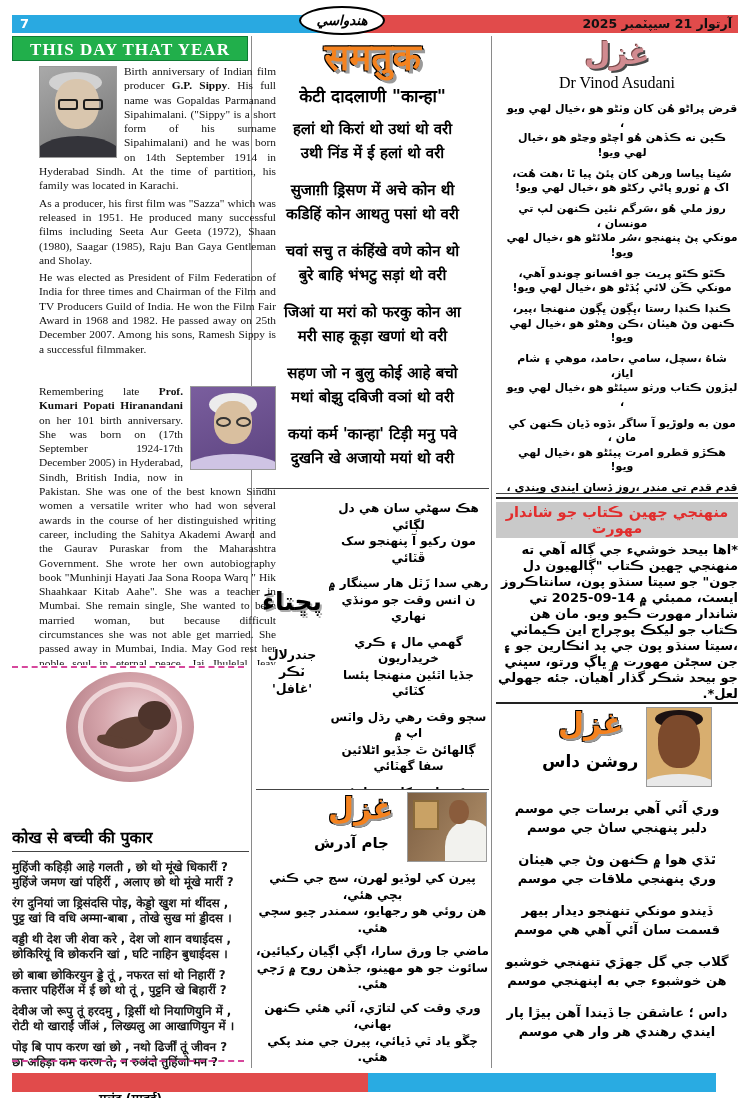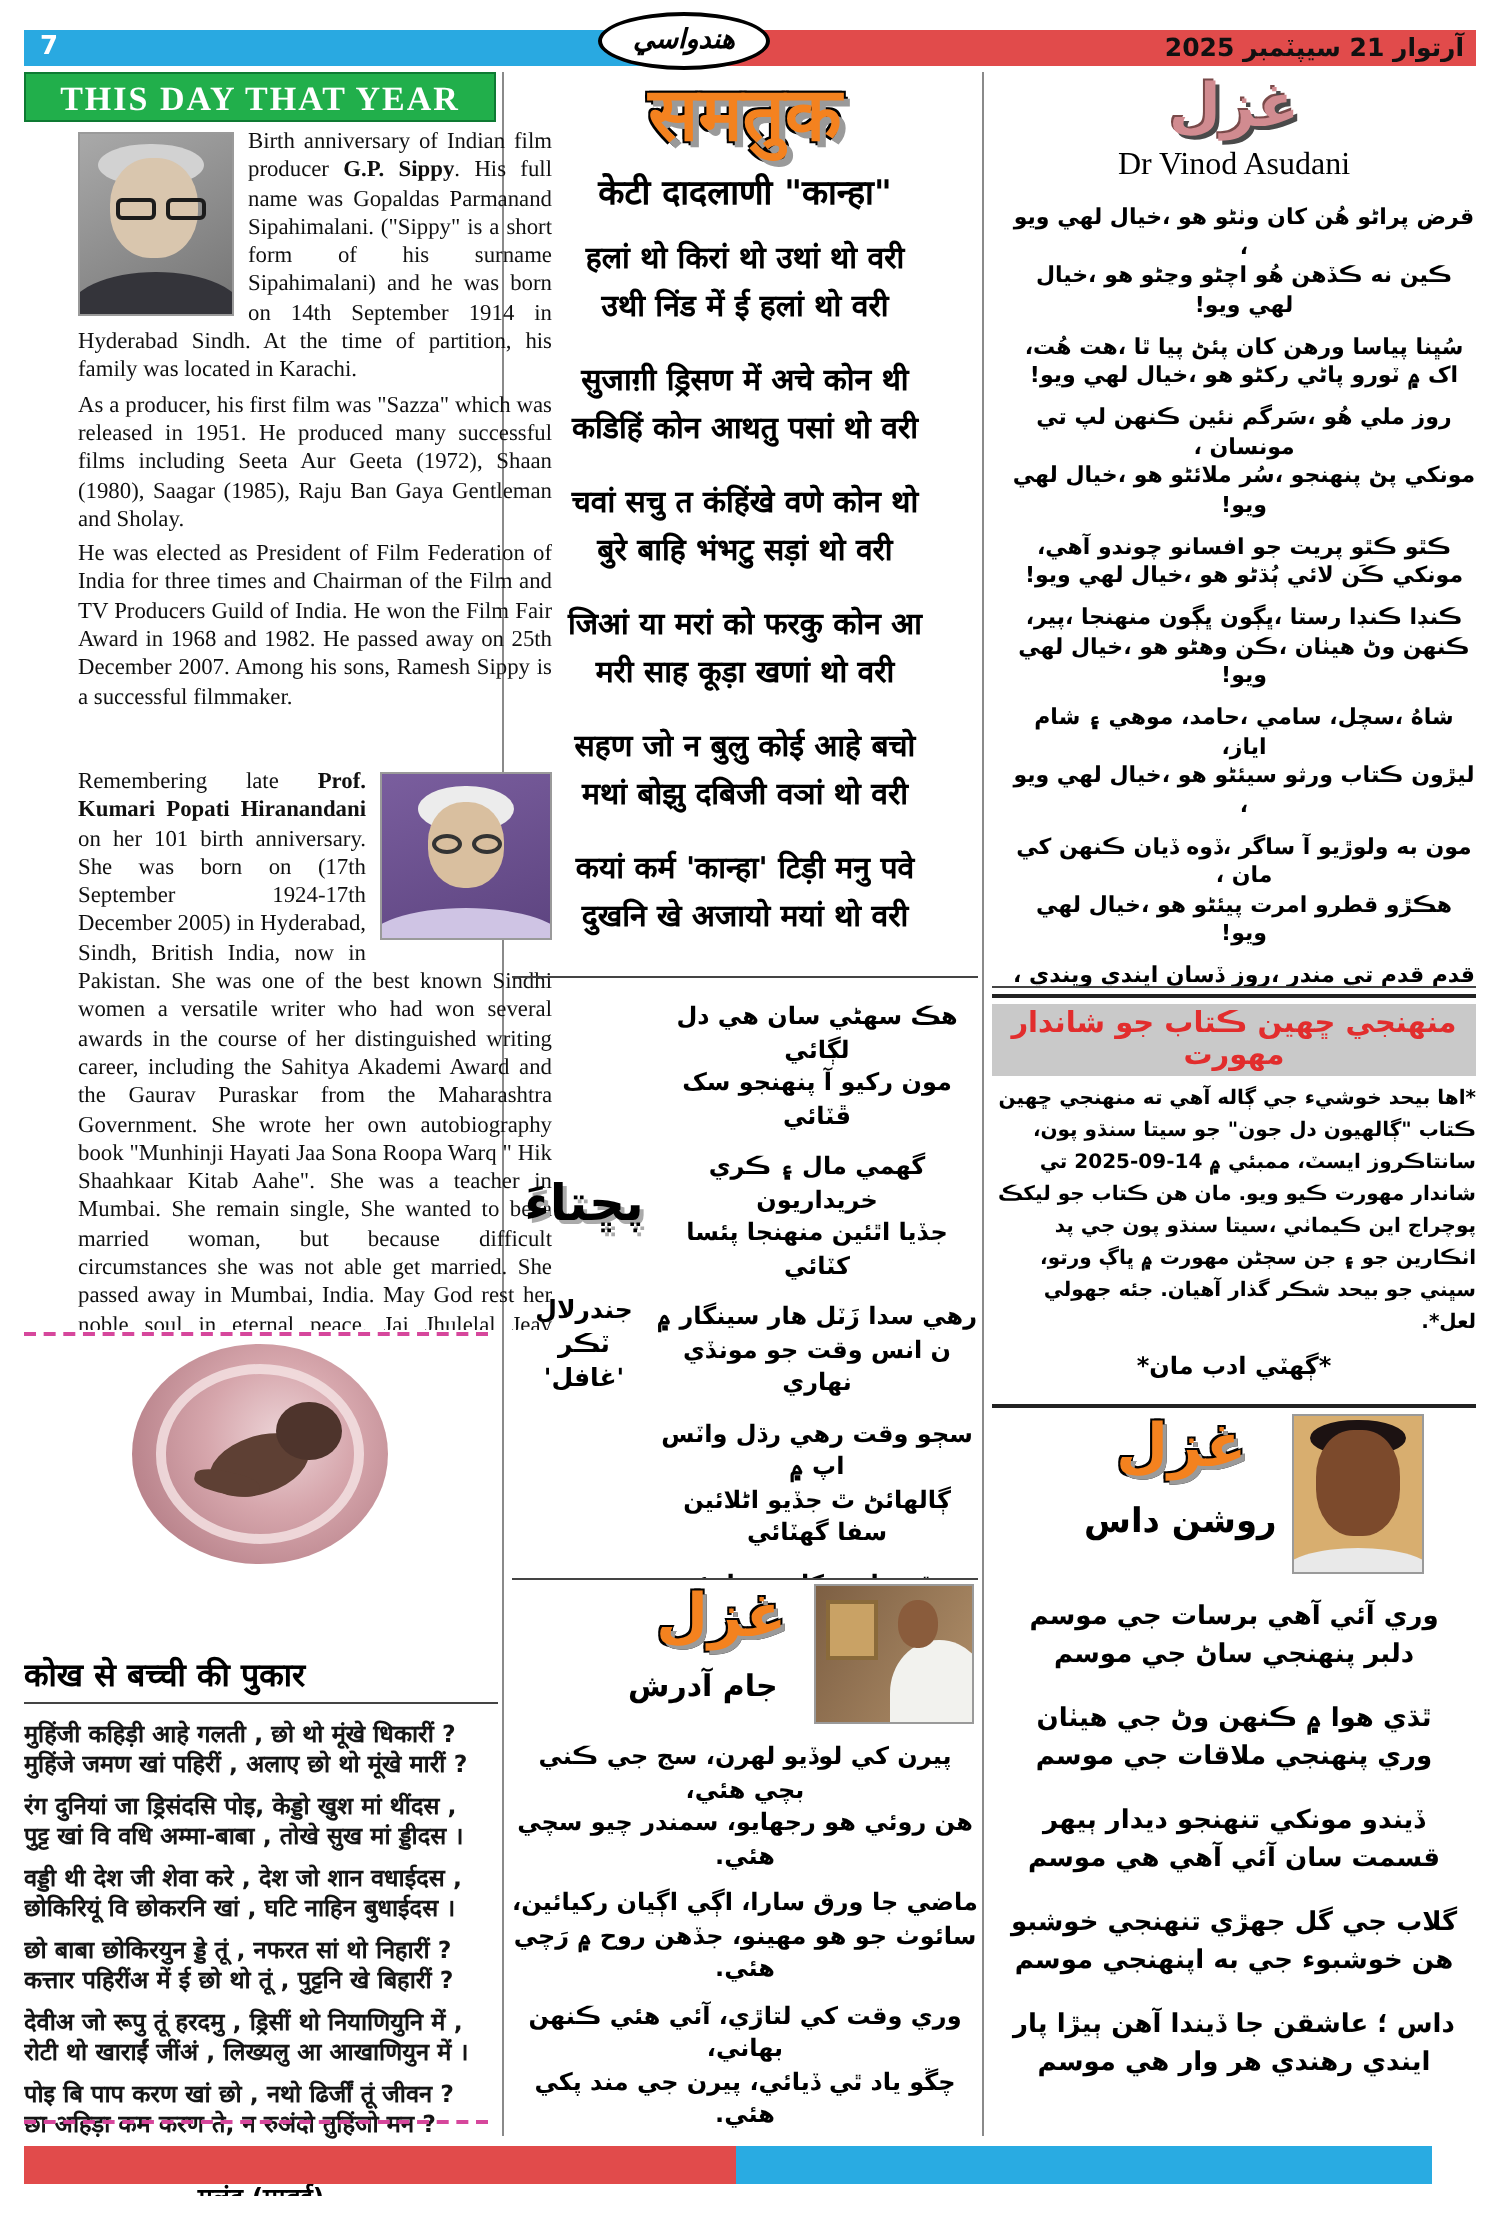--- a/index.html
+++ b/index.html
@@ -112,21 +112,21 @@
   .vghazal { top:36px; height:458px; border-bottom:1.5px solid #444; text-align:center; }
   .h-pink { font-size:30px; font-weight:bold; color:#d18b90; line-height:36px;
             text-shadow:2px 2px 0 #4a4a4a, -1px -1px 0 #7a4a4a; }
   .v-author { font-family:"Liberation Serif", serif; font-size:16px; margin:2px 0 10px; }
   .v-verses { direction:rtl; }
   .v-verses .verse { white-space:pre-line; font-size:11px; line-height:14.5px; margin-bottom:6.5px; font-weight:600;margin-left:10px; }
 
   .mahurat { top:497px; height:207px; border-top:2px solid #222; border-bottom:2px solid #222; }
   .m-head { background:#c9c9c9; color:#e22d2d; font-weight:bold; font-size:14.5px;
             text-align:center; direction:rtl; padding:2px 0; margin:3px 0 4px; }
-  .m-body { direction:rtl; text-align:right; font-size:10px; line-height:16px; font-weight:600; }
+  .m-body { direction:rtl; text-align:right; font-size:13px; line-height:16px; font-weight:600; }
   .m-sig1 { text-align:center; font-weight:bold; font-size:12px; margin-top:6px; direction:rtl; }
 
   .rghazal { top:707px; height:360px; }
   .gheader2 { position:relative; height:82px; }
   .rg-title { position:absolute; left:62px; top:0; }
   .rg-author { position:absolute; left:46px; top:44px; font-weight:bold; font-size:17px; direction:rtl; }
   .ph-roshan { position:absolute; right:26px; top:0; width:66px; height:80px; background:#d8ae6f; }
   .ph-roshan .hair { left:12%; top:2%; width:76%; height:24%; background:#1c1212; border-radius:50%; }
   .ph-roshan .head { left:17%; top:9%; width:66%; height:68%; background:#7c4a2c; border-radius:44%; }
   .ph-roshan .torso { left:-8%; bottom:-14%; width:116%; height:30%; background:#e9e9e9; border-radius:50% 50% 0 0; }
@@ -230,24 +230,24 @@
       <div class="h-pachhta">پڇتاءَ</div>
       <div class="p-author">
         <div>جندرلال</div>
         <div>ٽڪر</div>
         <div>'غافل'</div>
       </div>
     </div>
     <div class="p-verses">
       <div class="verse">هڪ سهڻي سان هي دل لڳائي
 مون رکيو آ پنهنجو سک ڦٽائي</div>
+      <div class="verse">رهي سدا زَٽل هار سينگار ۾
+ن انس وقت جو مونڏي نهاري</div>
       <div class="verse">گهمي مال ۽ ڪري خريداريون
 جڏيا اٿئين منهنجا پئسا کٽائي</div>
-      <div class="verse">رهي سدا زَٽل هار سينگار ۾
-ن انس وقت جو مونڏي نهاري</div>
       <div class="verse">سڄو وقت رهي رڌل واٽس اپ ۾
 ڳالهائڻ ٿ جڏيو اڻلائين سفا گهٽائي</div>
       <div class="verse">روٽي ناهن کان سدا پئي ڪيهائي
 هر وقت هوٽلن مان ٿي ڪاڏا گهرائي</div>
 
     </div>
   </div>
 
   <div class="sec mcol jghazal">
     <div class="gheader">

